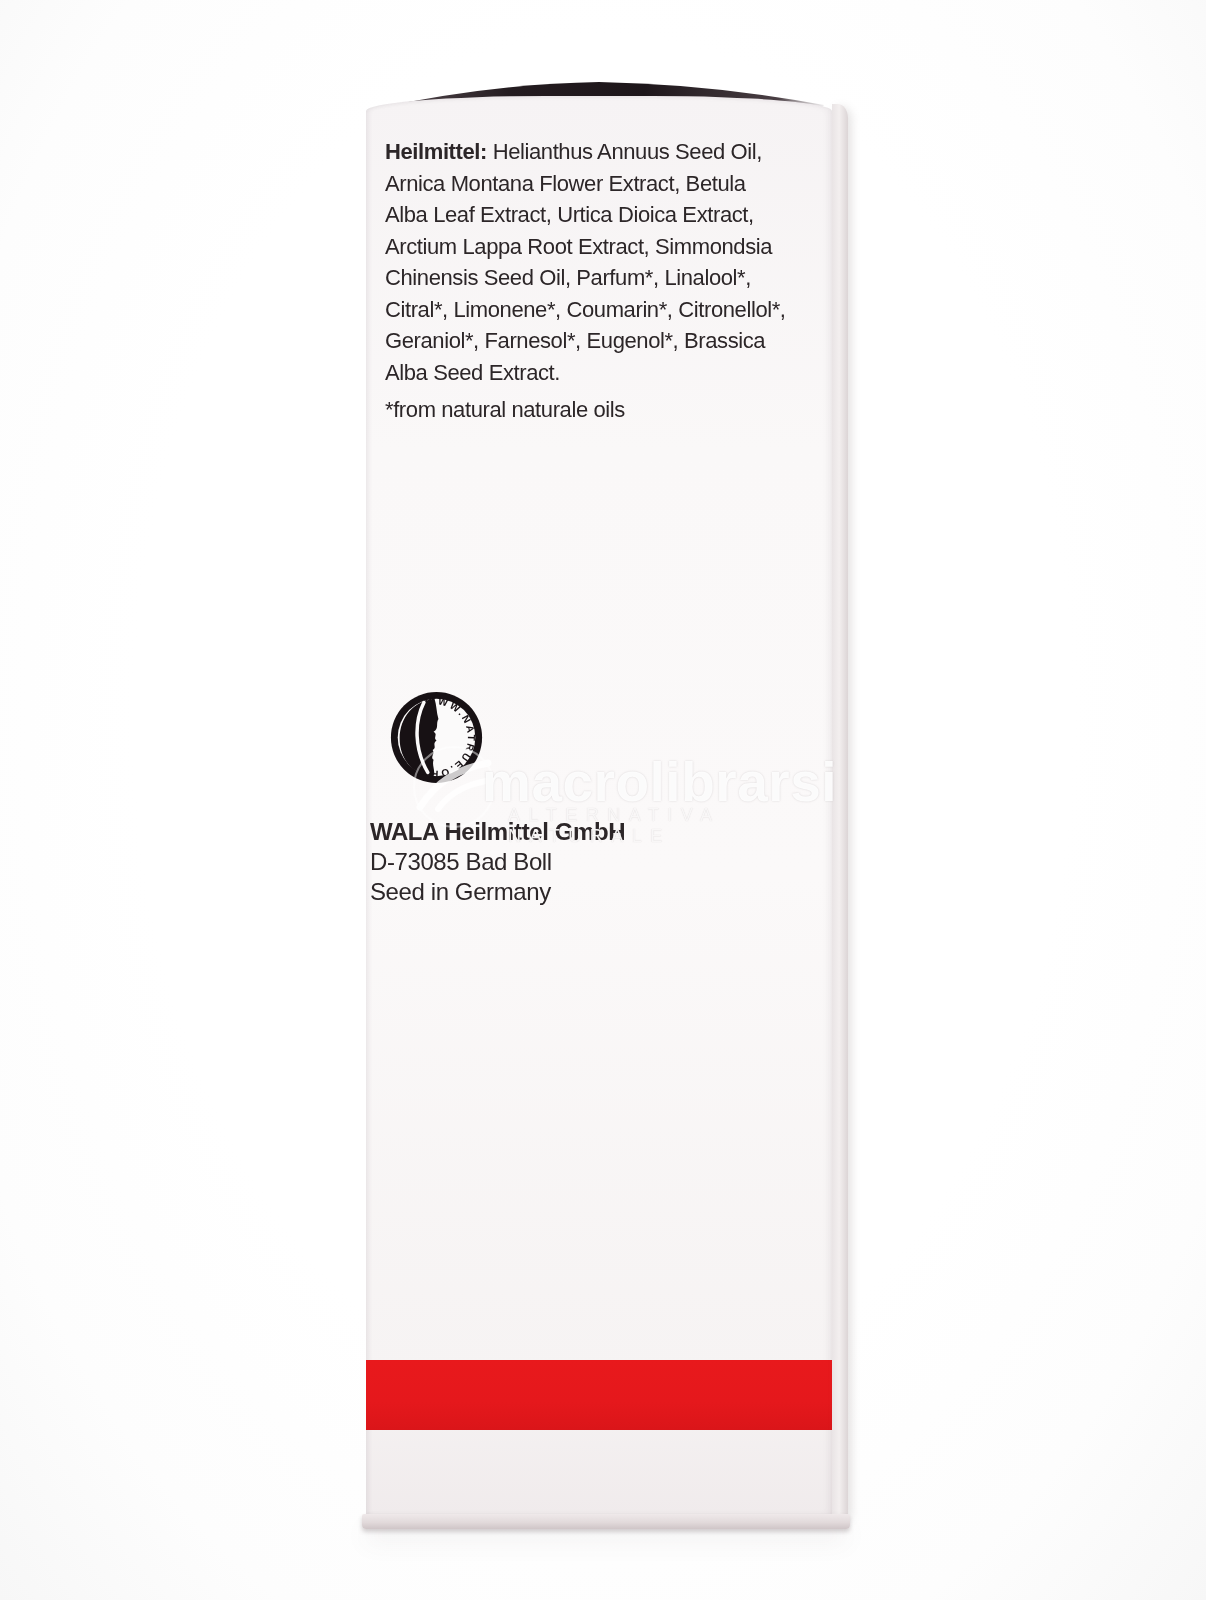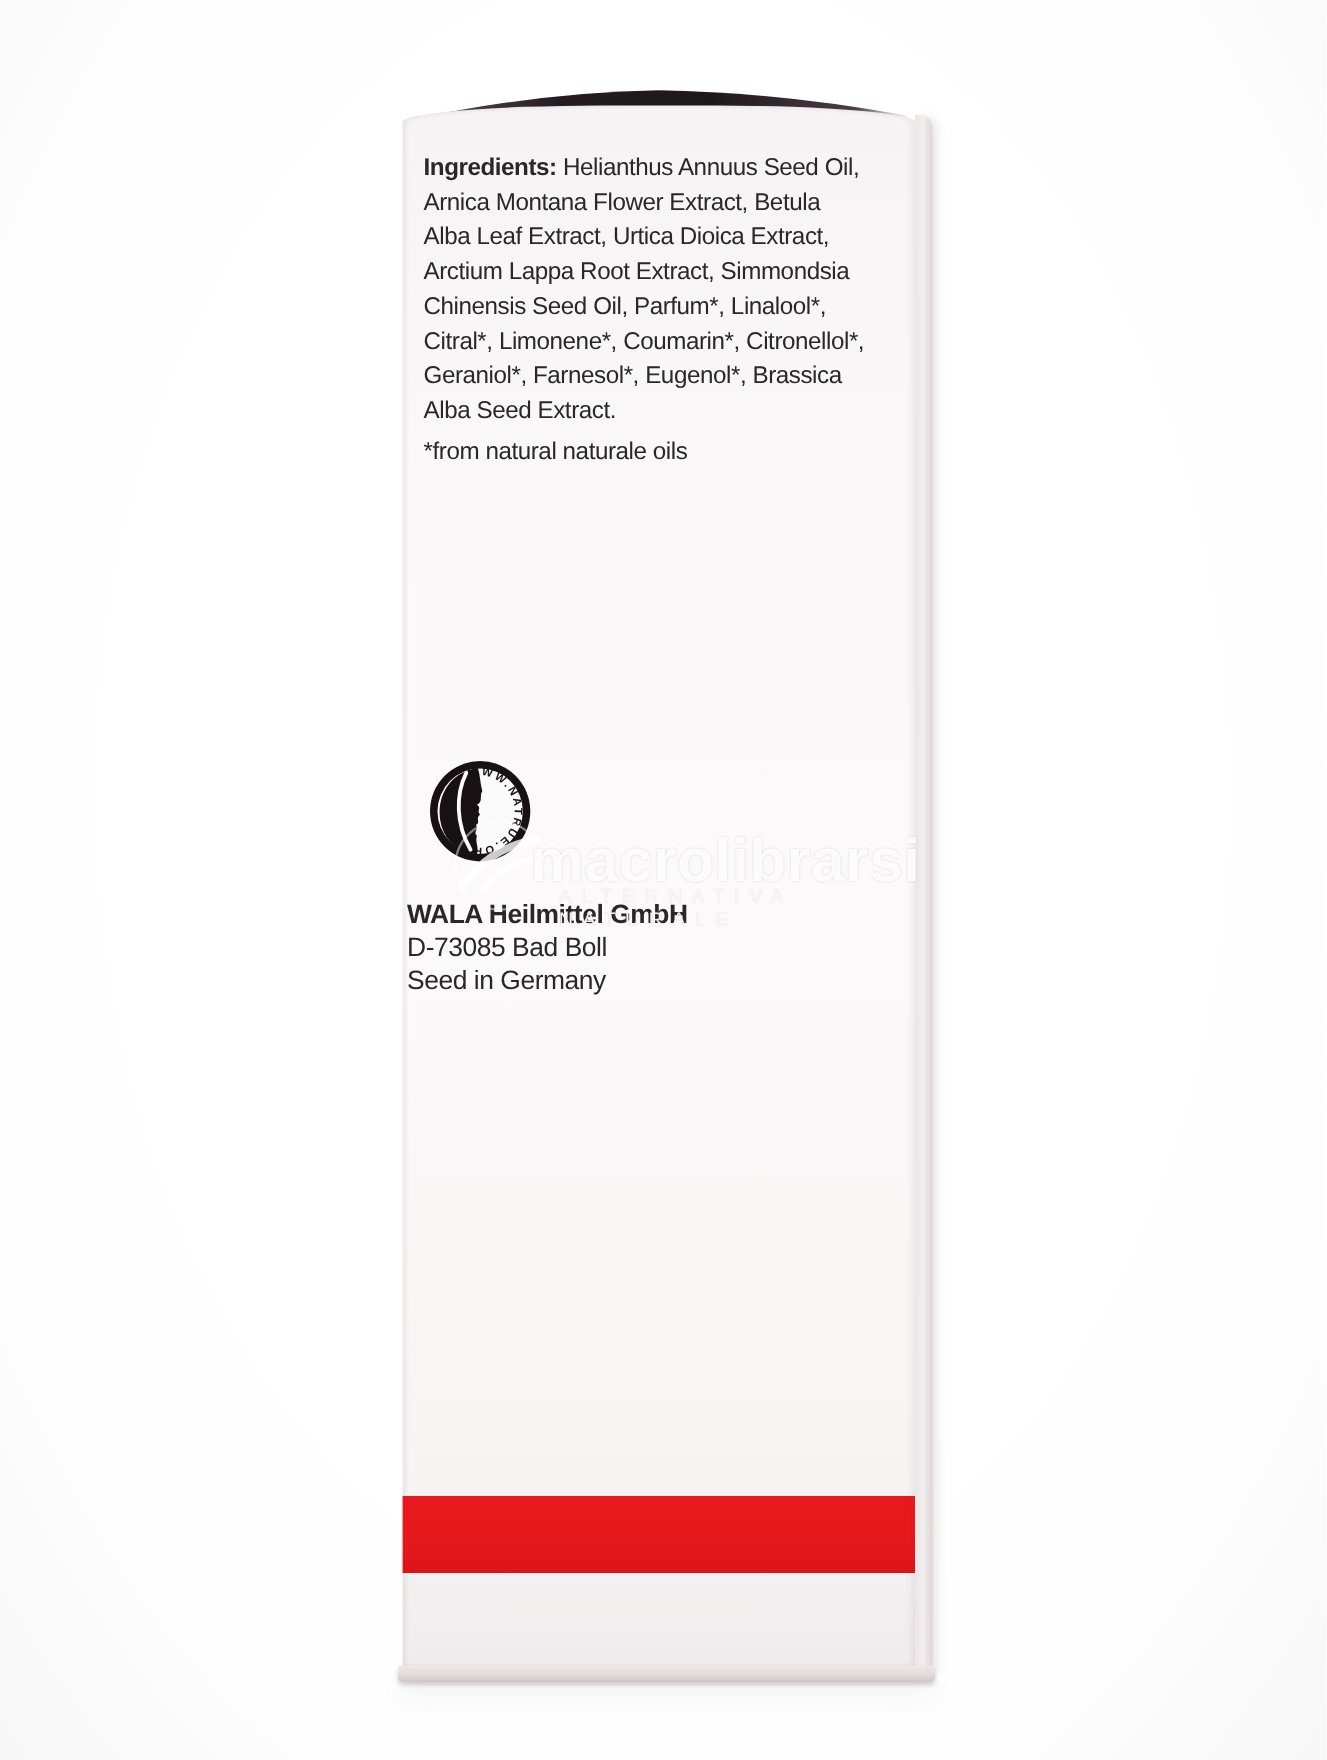--- a/index.html
+++ b/index.html
@@ -72,21 +72,21 @@
         <stop offset="0.60" stop-color="#1d161a"></stop>
         <stop offset="0.90" stop-color="#4a3f44"></stop>
         <stop offset="1" stop-color="#8a7f84" stop-opacity="0.15"></stop>
       </linearGradient>
     </defs>
     <path d="M6,31 Q120,6 231,4 Q342,6 456,27 L451,33 Q340,40 231,40 Q122,40 11,36 Z" fill="url(#flapGrad)"></path>
   </svg>
 
   <div class="box">
 
-    <p class="ingredients"><strong>Ingredients:</strong> <span>Helianthus Annuus Seed Oil,
+    <p class="ingredients"><strong>Heilmittel:</strong> <span>Helianthus Annuus Seed Oil,
 Arnica Montana Flower Extract, Betula
 Alba Leaf Extract, Urtica Dioica Extract,
 Arctium Lappa Root Extract, Simmondsia
 Chinensis Seed Oil, Parfum*, Linalool*,
 Citral*, Limonene*, Coumarin*, Citronellol*,
 Geraniol*, Farnesol*, Eugenol*, Brassica
 Alba Seed Extract.</span></p>
 
     <p class="footnote">*from natural naturale oils</p>
 

